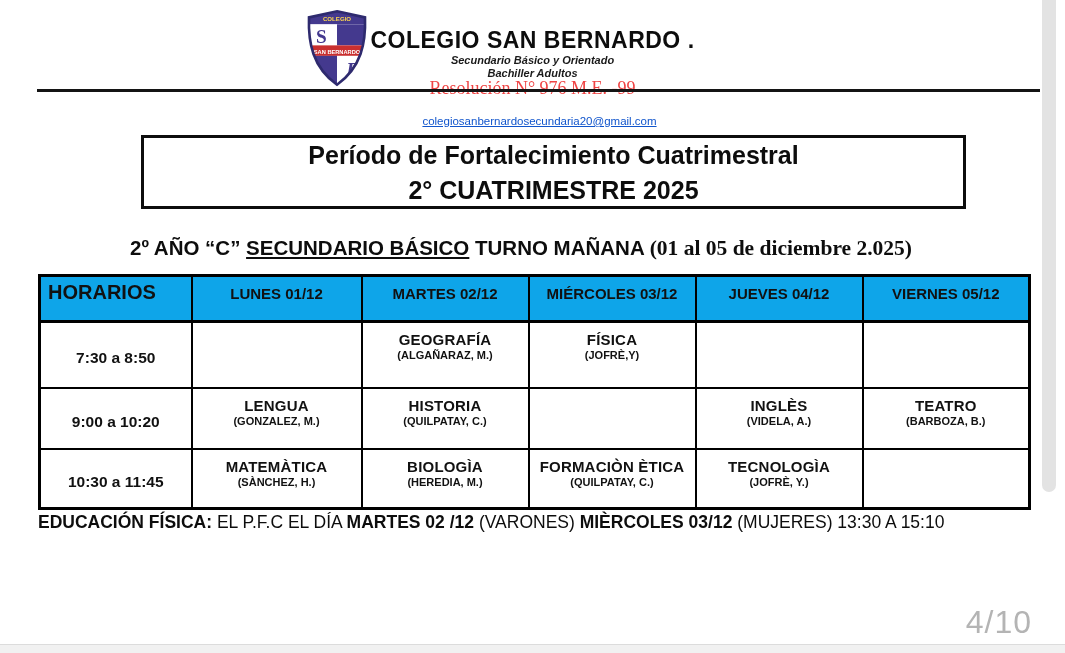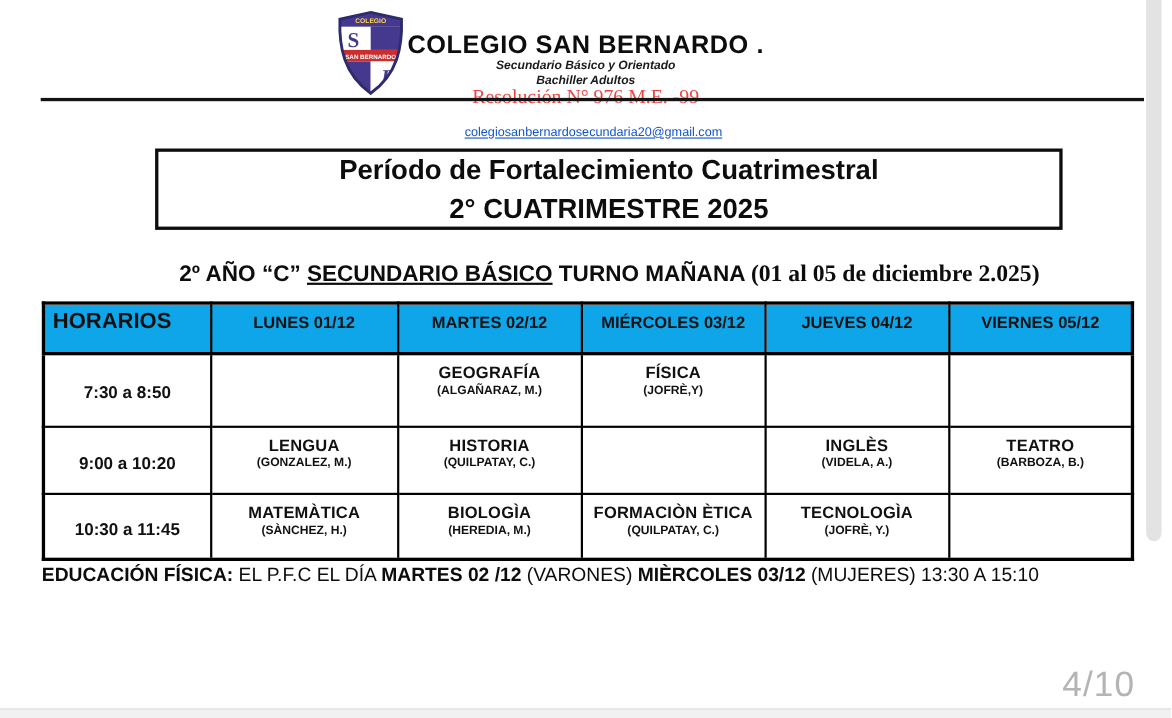--- a/index.html
+++ b/index.html
@@ -16,21 +16,21 @@
   .header-rule{position:absolute;left:37px;top:89px;width:1003px;height:3px;background:#141414;}
   .address-line{position:absolute;left:0;right:0;top:101px;text-align:center;padding-left:18px;
     font-size:11.5px;color:#333;}
   .email-line{position:absolute;left:0;right:4px;top:115px;text-align:center;padding-left:18px;font-size:11.5px;}
   .email-line a{color:#1155cc;text-decoration:underline;}
   
   .title-box{position:absolute;left:141px;top:135px;width:825px;height:74px;border:3px solid #0d0d0d;
     box-sizing:border-box;display:flex;flex-direction:column;justify-content:space-between;align-items:center;}
   .title-line{font-size:25px;font-weight:bold;line-height:35px;color:#0d0d0d;}
   
-  .subtitle{position:absolute;left:130px;top:236px;font-size:20.5px;font-weight:bold;color:#0d0d0d;white-space:nowrap;margin-left:33px;}
+  .subtitle{position:absolute;left:130px;top:236px;font-size:20.5px;font-weight:bold;color:#0d0d0d;white-space:nowrap;}
   .subtitle .u{text-decoration:underline;}
   .subtitle .serif{font-family:"Liberation Serif",serif;font-size:21.5px;}
   
   .sched{position:absolute;left:38px;top:274px;border-collapse:collapse;table-layout:fixed;width:990px;
     border:3px solid #000;}
   .sched th,.sched td{border:2px solid #000;box-sizing:border-box;overflow:hidden;}
   .sched thead th{background:#0ea5e9;vertical-align:top;padding-top:8px;font-size:15px;font-weight:bold;
     text-align:center;}
   .sched thead{border-bottom:3px solid #000;}
   .sched th.horarios{text-align:left;padding-left:7px;padding-top:4px;font-size:20px;}

